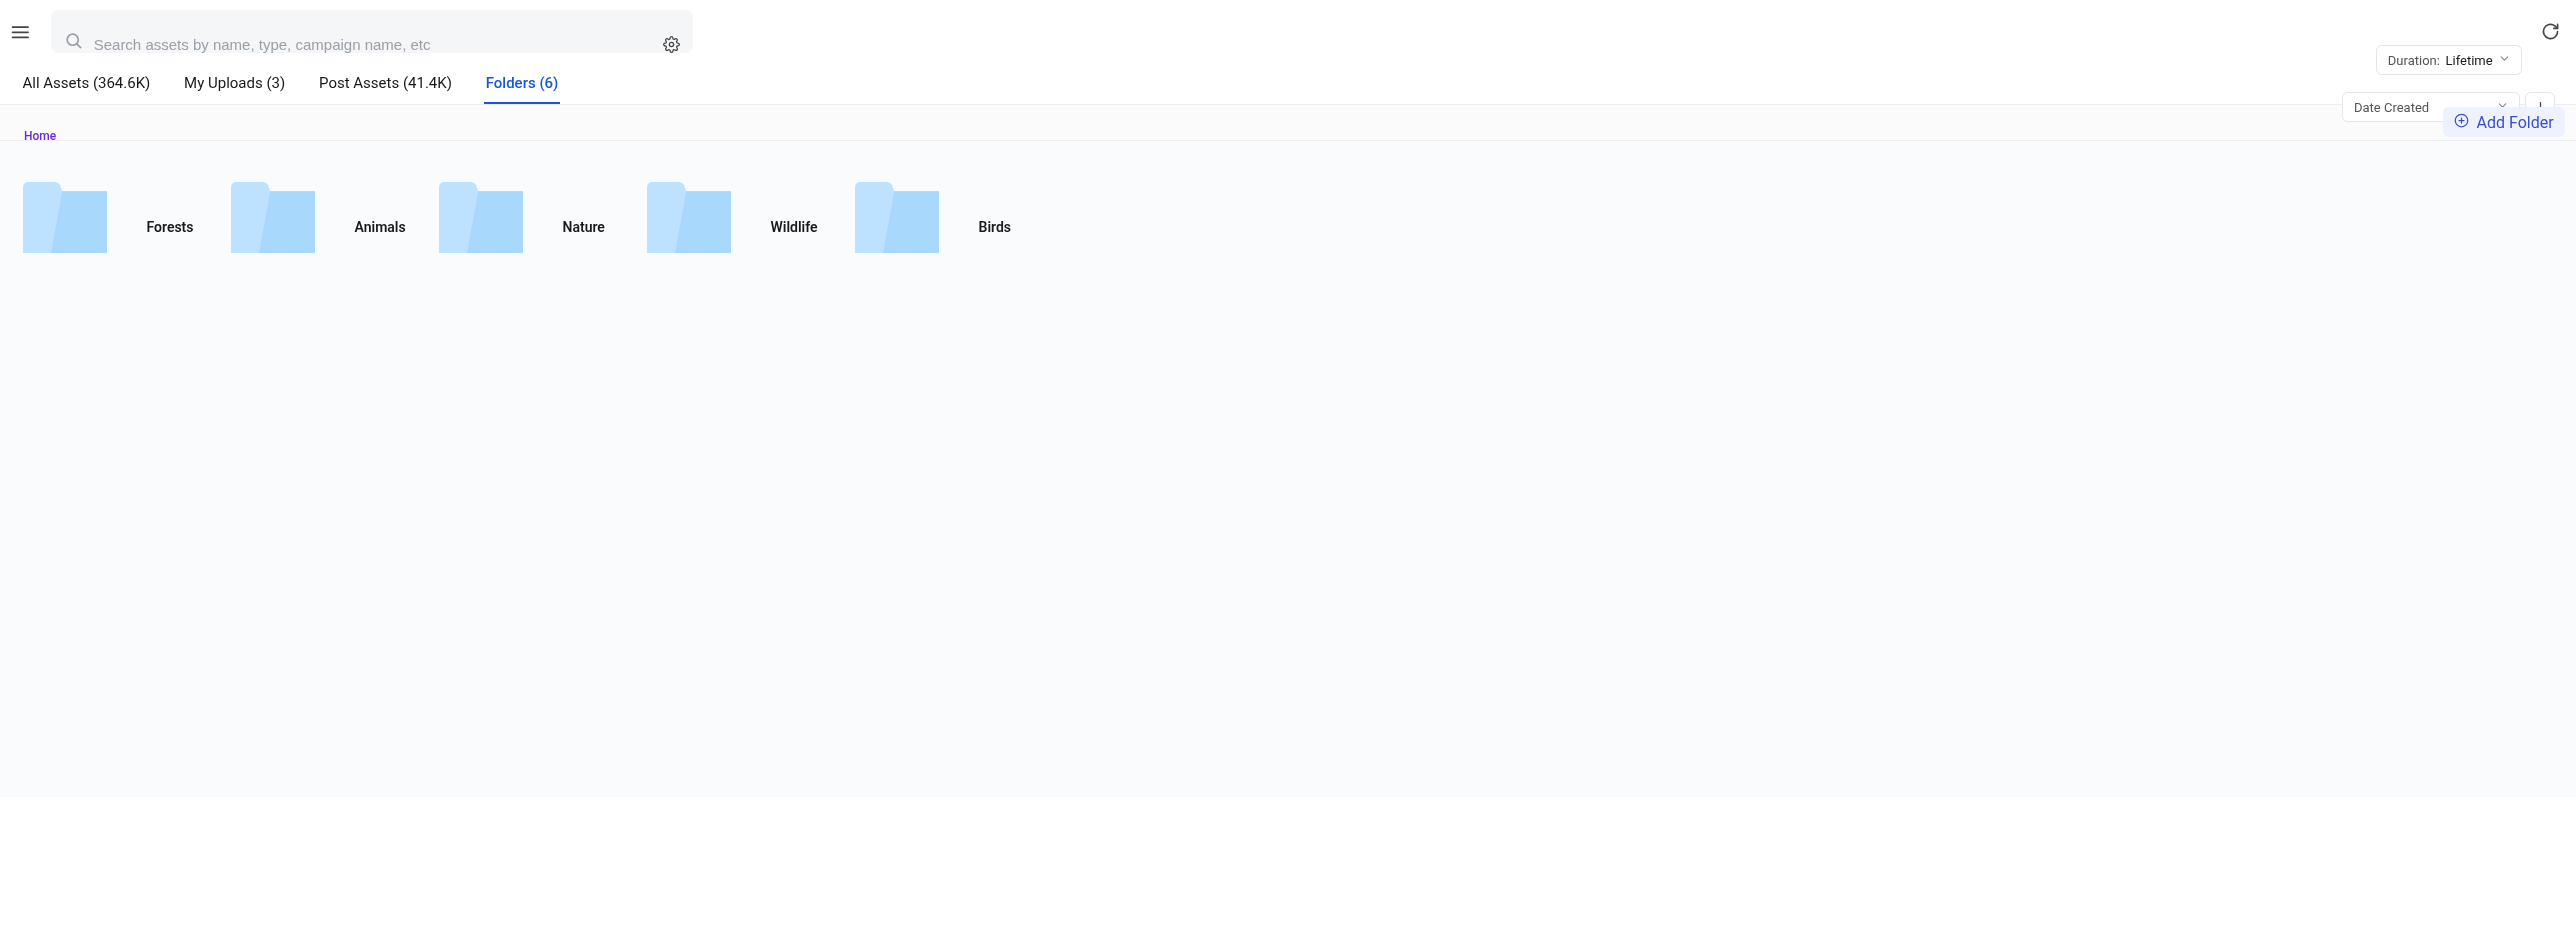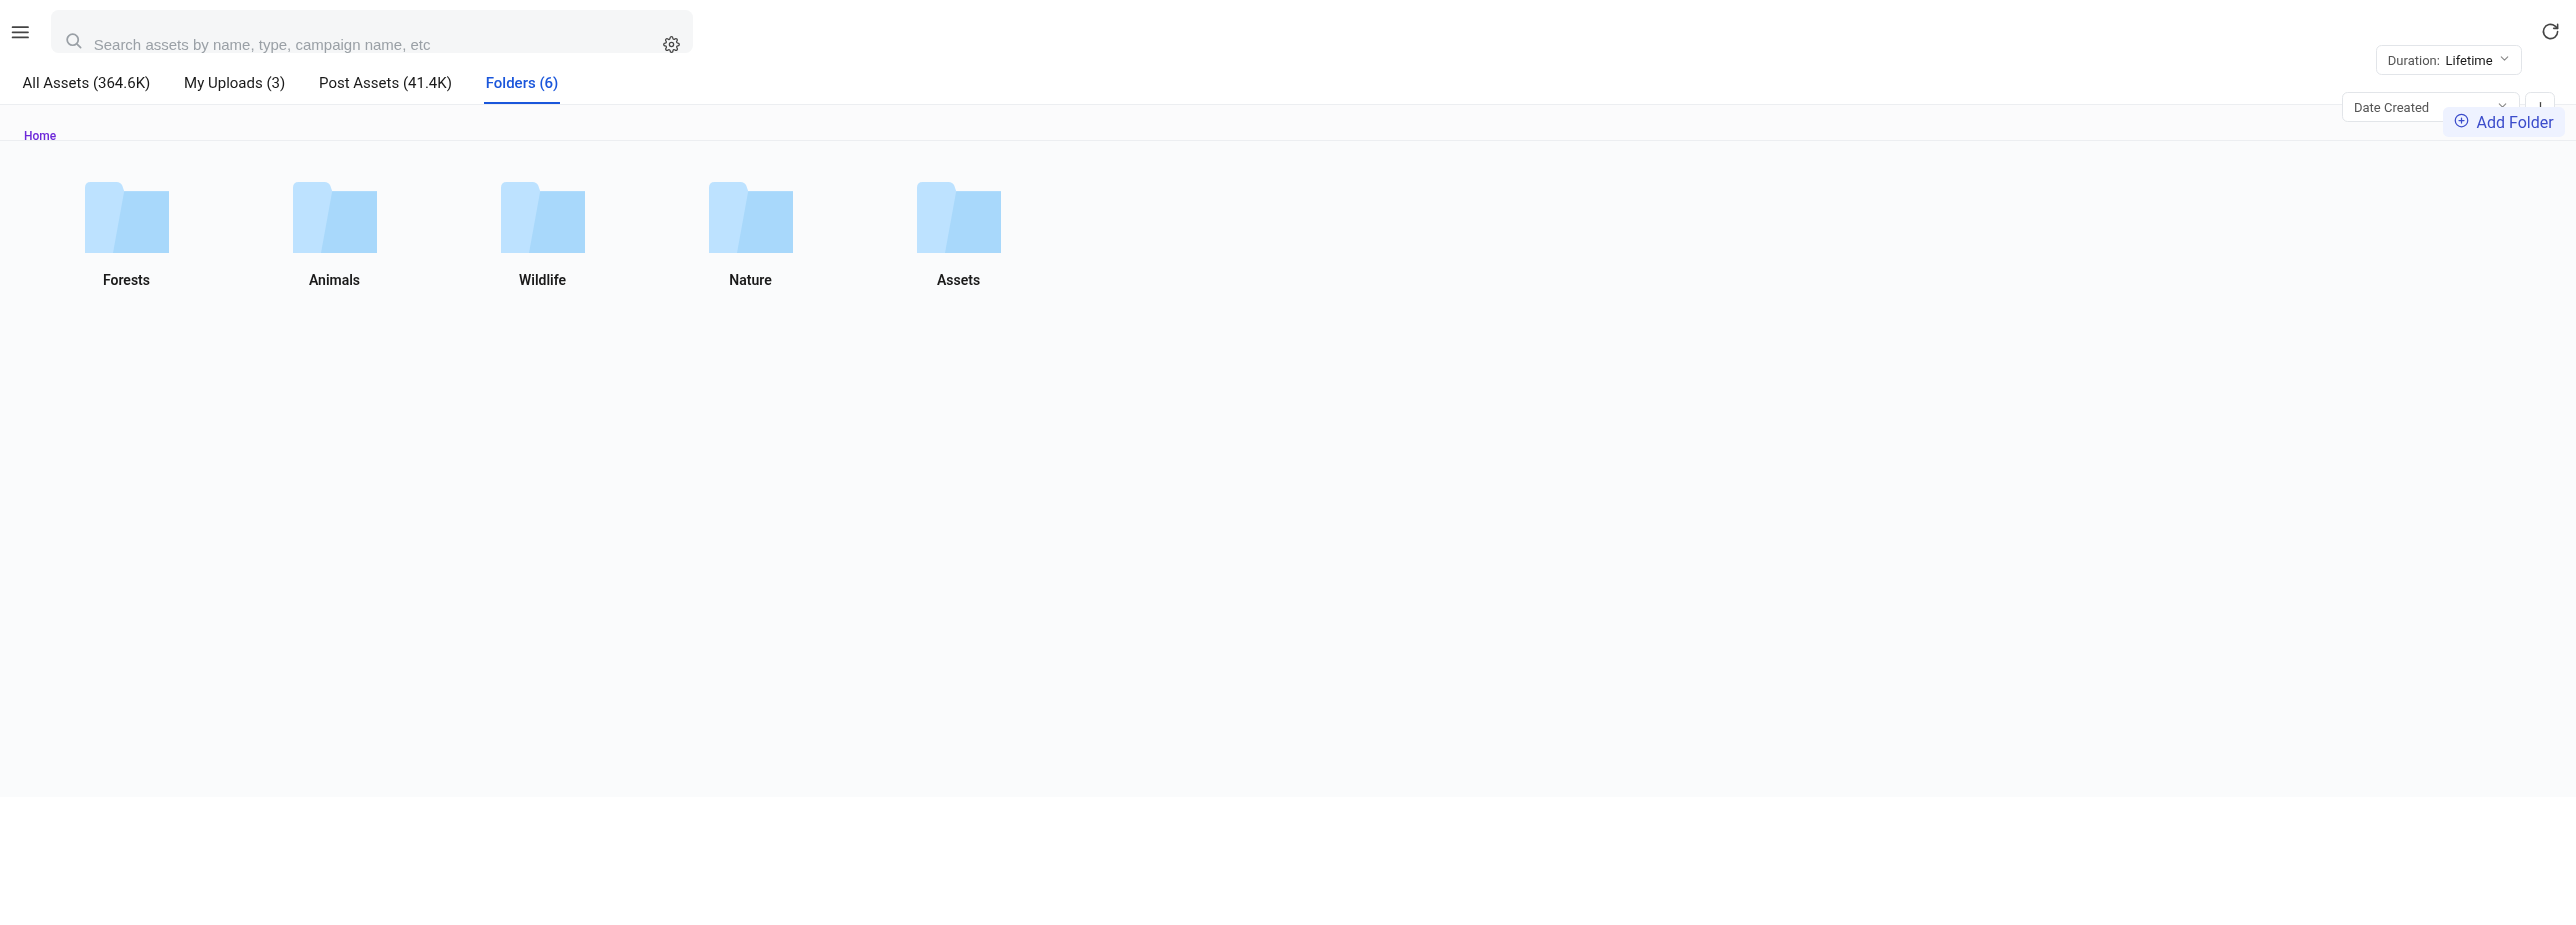--- a/index.html
+++ b/index.html
@@ -180,23 +180,24 @@
       padding: 41px 22.5px;
     }
     .folders-grid {
       display: flex;
       flex-wrap: wrap;
       gap: 0;
     }
     .folder-item {
       width: 208px;
       display: flex;
-      flex-direction: column;
-      align-items: center;
-      cursor: pointer;
+      flex-direction: row;
+      align-items: center;
+      cursor: pointer;
+      gap: 40px;
     }
     .folder-icon-wrap {
       width: 84px;
       height: 71px;
       position: relative;
       margin-bottom: 19px;
     }
     .folder-label {
       font-size: 14px;
       font-weight: 600;
@@ -322,38 +323,38 @@
       <div class="folder-label">Animals</div>
     </div>
 
     <div class="folder-item">
       <div class="folder-icon-wrap">
         <svg width="84" height="71" viewBox="0 0 90 76">
             <path d="M0 6 Q0 0 6 0 L34 0 Q38 0 40 4 L42 10 L90 10 L90 76 L0 76 Z" fill="#bde2ff"></path>
             <path d="M42 10 L90 10 L90 76 L30 76 Z" fill="#a8d8fb"></path>
           </svg>
       </div>
+      <div class="folder-label">Nature</div>
+    </div>
+
+    <div class="folder-item">
+      <div class="folder-icon-wrap">
+        <svg width="84" height="71" viewBox="0 0 90 76">
+            <path d="M0 6 Q0 0 6 0 L34 0 Q38 0 40 4 L42 10 L90 10 L90 76 L0 76 Z" fill="#bde2ff"></path>
+            <path d="M42 10 L90 10 L90 76 L30 76 Z" fill="#a8d8fb"></path>
+          </svg>
+      </div>
       <div class="folder-label">Wildlife</div>
     </div>
 
     <div class="folder-item">
       <div class="folder-icon-wrap">
         <svg width="84" height="71" viewBox="0 0 90 76">
             <path d="M0 6 Q0 0 6 0 L34 0 Q38 0 40 4 L42 10 L90 10 L90 76 L0 76 Z" fill="#bde2ff"></path>
             <path d="M42 10 L90 10 L90 76 L30 76 Z" fill="#a8d8fb"></path>
           </svg>
       </div>
-      <div class="folder-label">Nature</div>
-    </div>
-
-    <div class="folder-item">
-      <div class="folder-icon-wrap">
-        <svg width="84" height="71" viewBox="0 0 90 76">
-            <path d="M0 6 Q0 0 6 0 L34 0 Q38 0 40 4 L42 10 L90 10 L90 76 L0 76 Z" fill="#bde2ff"></path>
-            <path d="M42 10 L90 10 L90 76 L30 76 Z" fill="#a8d8fb"></path>
-          </svg>
-      </div>
-      <div class="folder-label">Assets</div>
+      <div class="folder-label">Birds</div>
     </div>
 
   </div>
 </div>
 
 
 </body></html>

